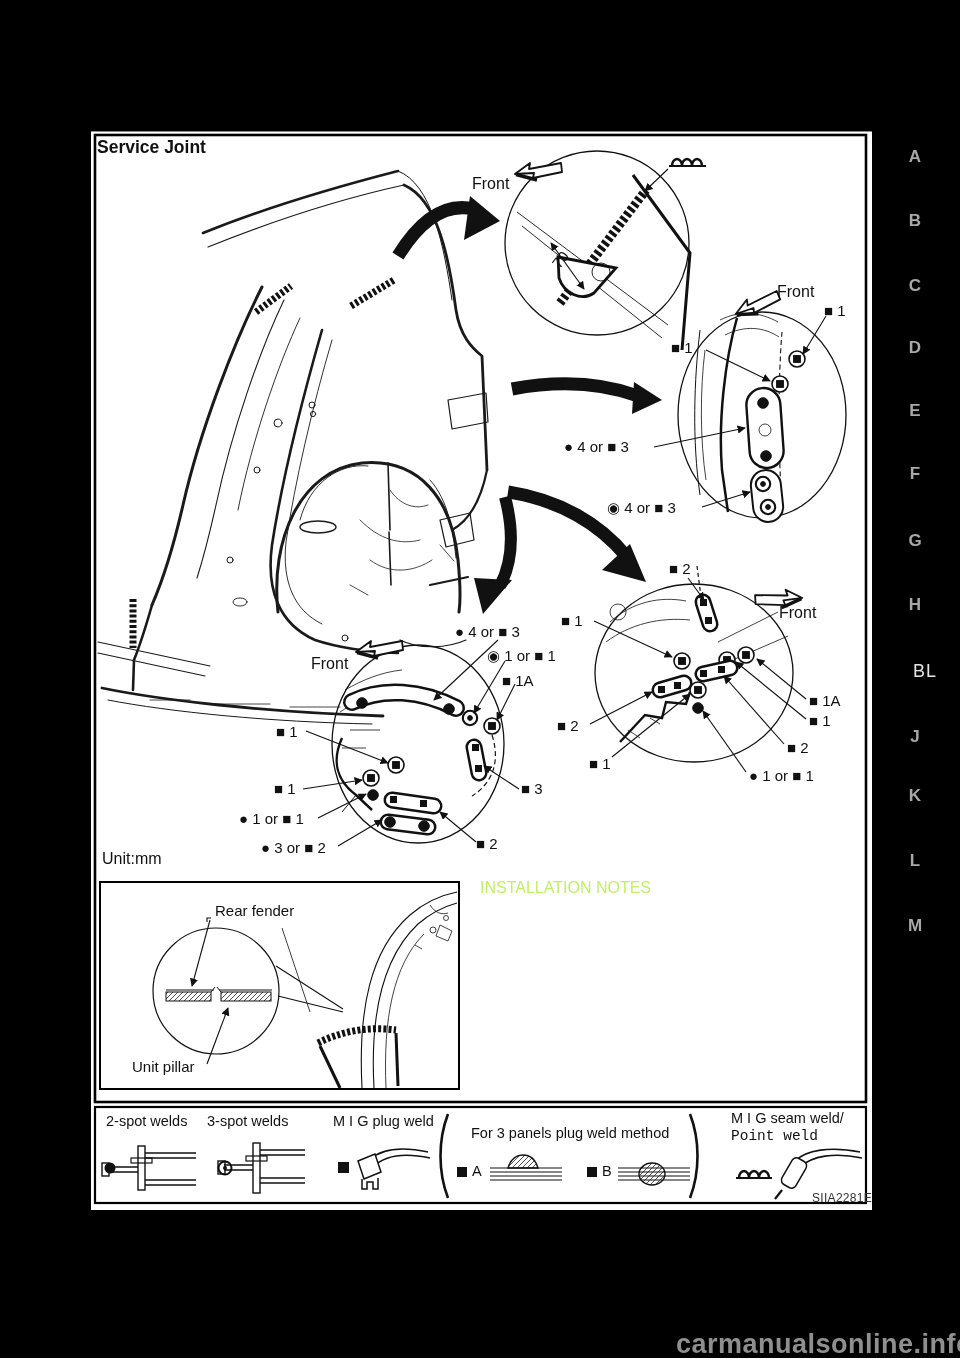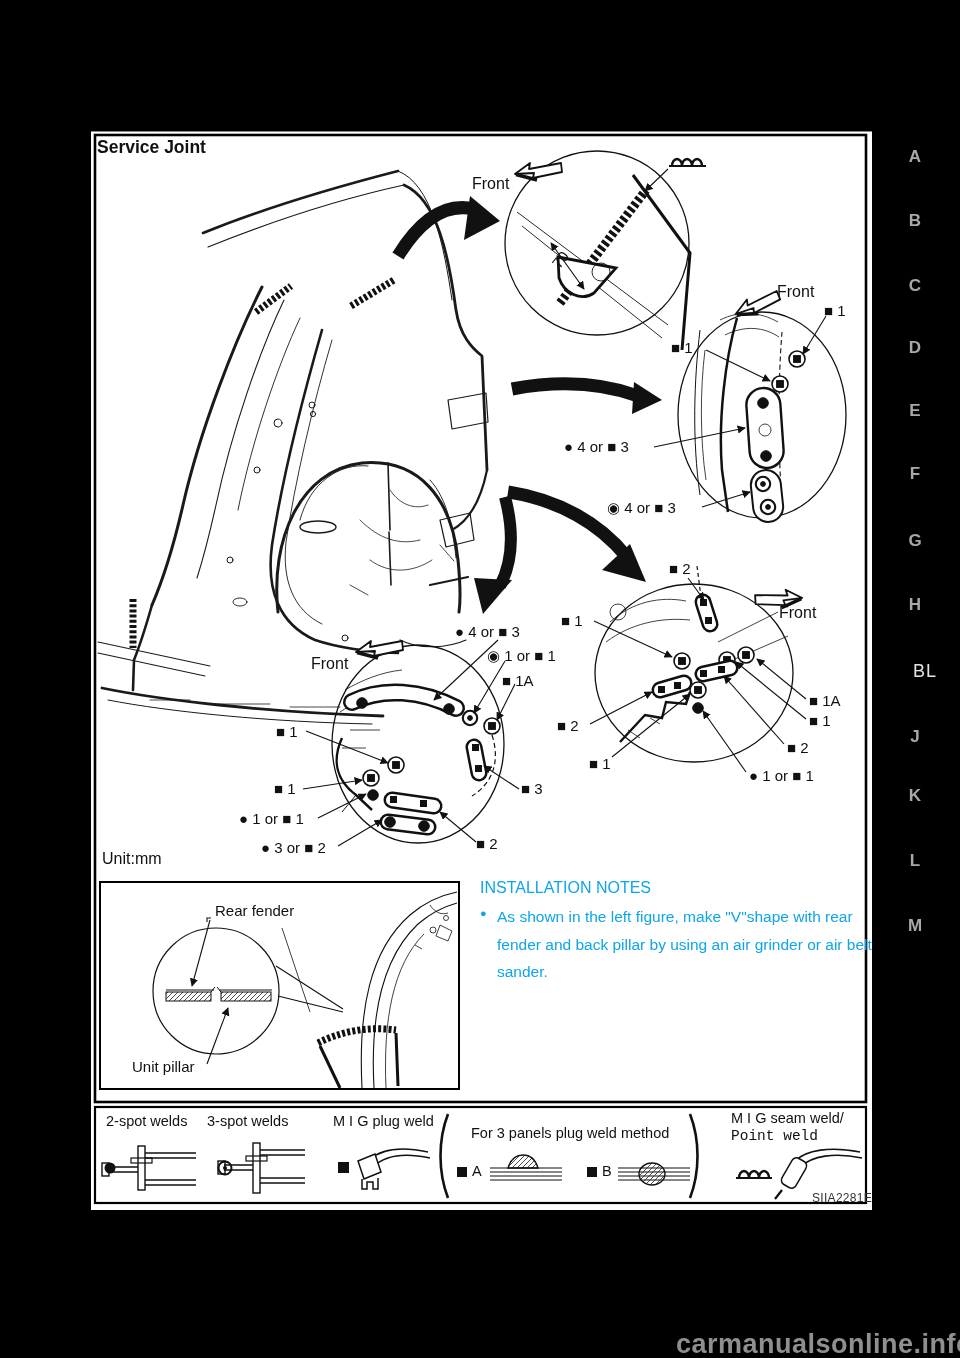--- a/index.html
+++ b/index.html
@@ -7,21 +7,21 @@
          font-family:"Liberation Sans","DejaVu Sans",sans-serif;color:#111;}
   #page{position:absolute;left:91px;top:131px;width:781px;height:1078px;background:#fff;border-top:1px solid #888;}
   #art{position:absolute;left:0;top:0;width:960px;height:1358px;}
   .lbl{position:absolute;font-size:15px;color:#111;white-space:nowrap;line-height:1;}
   .front{font-size:16px;}
   .title{font-size:17.5px;font-weight:bold;}
   .unit{font-size:16px;}
   .rot70{transform:rotate(-52deg);font-size:15px;}
   .legendtxt{font-size:14.5px;}
   .figcode{font-size:12px;color:#333;letter-spacing:0.3px;}
-  .notes{position:absolute;left:480px;top:877px;width:392px;font-size:15.5px;line-height:1.75;color:#0ea5e9;}
+  .notes{position:absolute;left:480px;top:877px;width:392px;font-size:15.5px;line-height:1.75;color:#bef264;}
   .notes .ntitle{font-size:16px;margin-bottom:4px;line-height:1.4;}
   .notes ul{list-style:none;margin:0;padding:0;}
   .notes li{position:relative;padding-left:17px;margin:0;}
   .notes li::before{content:"\25CF";position:absolute;left:0;top:1px;font-size:11px;}
   .mletter{position:absolute;left:893px;width:44px;text-align:center;font-size:17px;font-weight:bold;color:#a8a8a8;}
   .mletter.cur{color:#e4e4e4;font-weight:400;font-size:18px;letter-spacing:1px;text-align:right;}
   .watermark{position:absolute;left:676px;top:1329px;width:272px;font-size:27px;font-weight:bold;color:#8f8f8f;letter-spacing:0.5px;}
 </style>
 </head>
 <body>
@@ -373,21 +373,20 @@
   <div class="lbl" style="left:809px;top:713px;">■ 1</div>
   <div class="lbl" style="left:787px;top:740px;">■ 2</div>
   <div class="lbl" style="left:749px;top:768px;">● 1 or ■ 1</div>
 
   <div class="lbl" style="left:215px;top:903px;">Rear fender</div>
   <div class="lbl" style="left:132px;top:1059px;">Unit pillar</div>
 
   <div class="notes">
     <div class="ntitle">INSTALLATION NOTES</div>
     <ul>
-      <li>As shown in the left figure, make "V"shape with rear fender and back pillar by using an air grinder or air belt sander.</li>
     </ul>
   </div>
 
   <div class="lbl legendtxt" style="left:106px;top:1114px;">2-spot welds</div>
   <div class="lbl legendtxt" style="left:207px;top:1114px;">3-spot welds</div>
   <div class="lbl legendtxt" style="left:333px;top:1114px;">M I G plug weld</div>
   <div class="lbl legendtxt" style="left:471px;top:1126px;">For 3 panels plug weld method</div>
   <div class="lbl legendtxt" style="left:472px;top:1164px;">A</div>
   <div class="lbl legendtxt" style="left:602px;top:1164px;">B</div>
   <div class="lbl legendtxt" style="left:731px;top:1111px;">M I G seam weld/</div>

